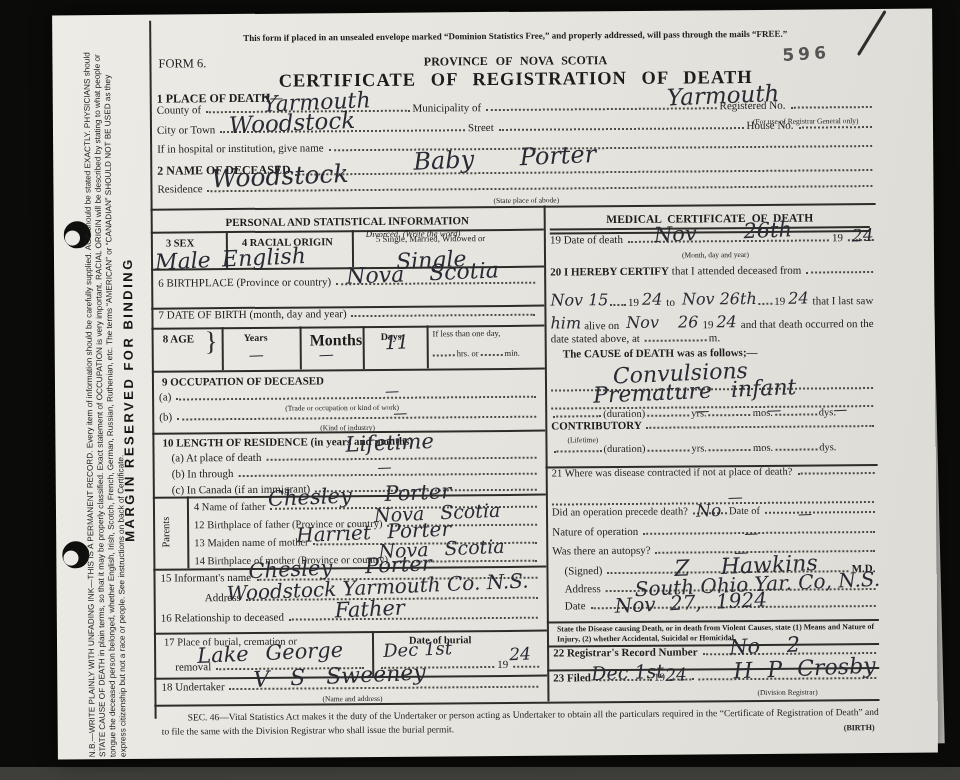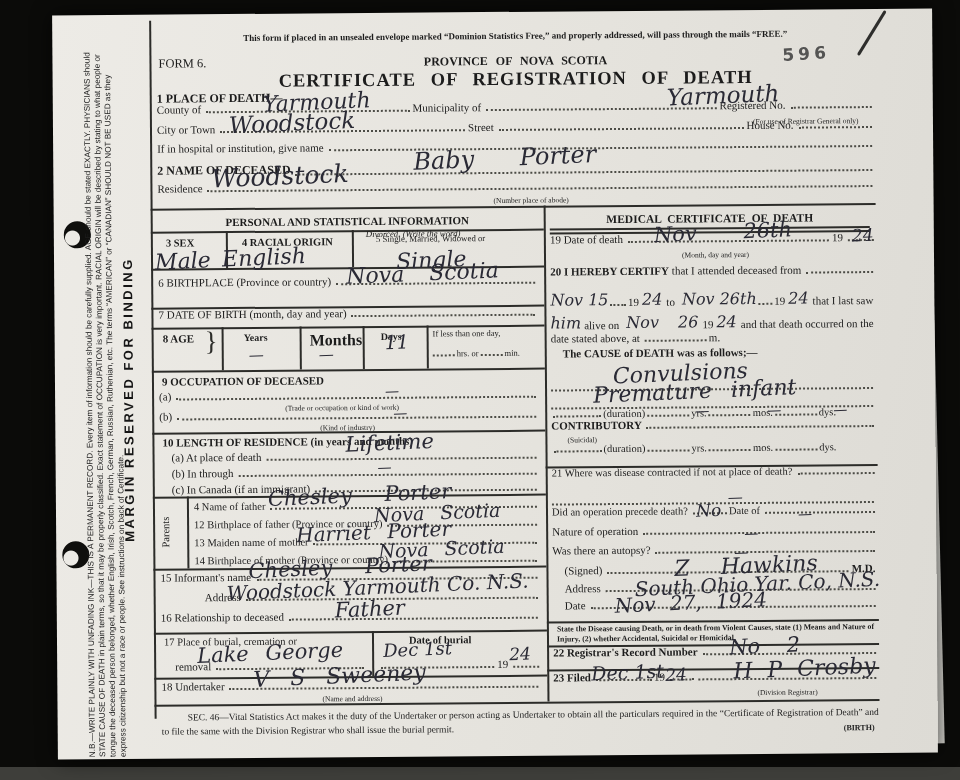--- a/index.html
+++ b/index.html
@@ -87,21 +87,21 @@
     <span class="fill"></span>
   </div>
   <div class="row" style="left:104px;top:149px;width:718px;">
     <span class="lbl b" style="font-size:12px;">2 NAME OF DECEASED</span>
     <span class="fill"></span>
   </div>
   <div class="row" style="left:104px;top:168px;width:718px;">
     <span class="lbl">Residence</span>
     <span class="fill"></span>
   </div>
-  <div class="sub" style="left:440px;top:184px;">(Number place of abode)</div>
+  <div class="sub" style="left:440px;top:184px;">(State place of abode)</div>
 
   <div class="rule" style="left:97px;top:194px;width:725px;"></div>
   <div class="vrule" style="left:490px;top:194px;height:496px;"></div>
   <div class="rule" style="left:97px;top:690px;width:725px;"></div>
 
   <div class="hdr" style="left:97px;top:202px;width:393px;font-size:11px;">PERSONAL AND STATISTICAL INFORMATION</div>
   <div class="rule" style="left:97px;top:217px;width:393px;"></div>
   <div class="vrule" style="left:172px;top:217px;height:37px;"></div>
   <div class="vrule" style="left:298px;top:217px;height:37px;"></div>
   <div style="position:absolute;left:112px;top:223px;font-size:10.5px;font-weight:bold;">3 SEX</div>
@@ -272,21 +272,21 @@
     <span>yrs.</span>
     <span class="fillw" style="width:42px;"></span>
     <span>mos.</span>
     <span class="fillw" style="width:42px;"></span>
     <span>dys.</span>
   </div>
   <div class="row" style="left:496px;top:408px;width:326px;">
     <span class="lbl b">CONTRIBUTORY</span>
     <span class="fill"></span>
   </div>
-  <div class="sub" style="left:512px;top:424px;">(Suicidal)</div>
+  <div class="sub" style="left:512px;top:424px;">(Lifetime)</div>
   <div class="row" style="left:496px;top:432px;width:326px;font-size:10.5px;">
     <span class="fillw" style="width:48px;"></span>
     <span>(duration)</span>
     <span class="fillw" style="width:42px;"></span>
     <span>yrs.</span>
     <span class="fillw" style="width:42px;"></span>
     <span>mos.</span>
     <span class="fillw" style="width:42px;"></span>
     <span>dys.</span>
   </div>

